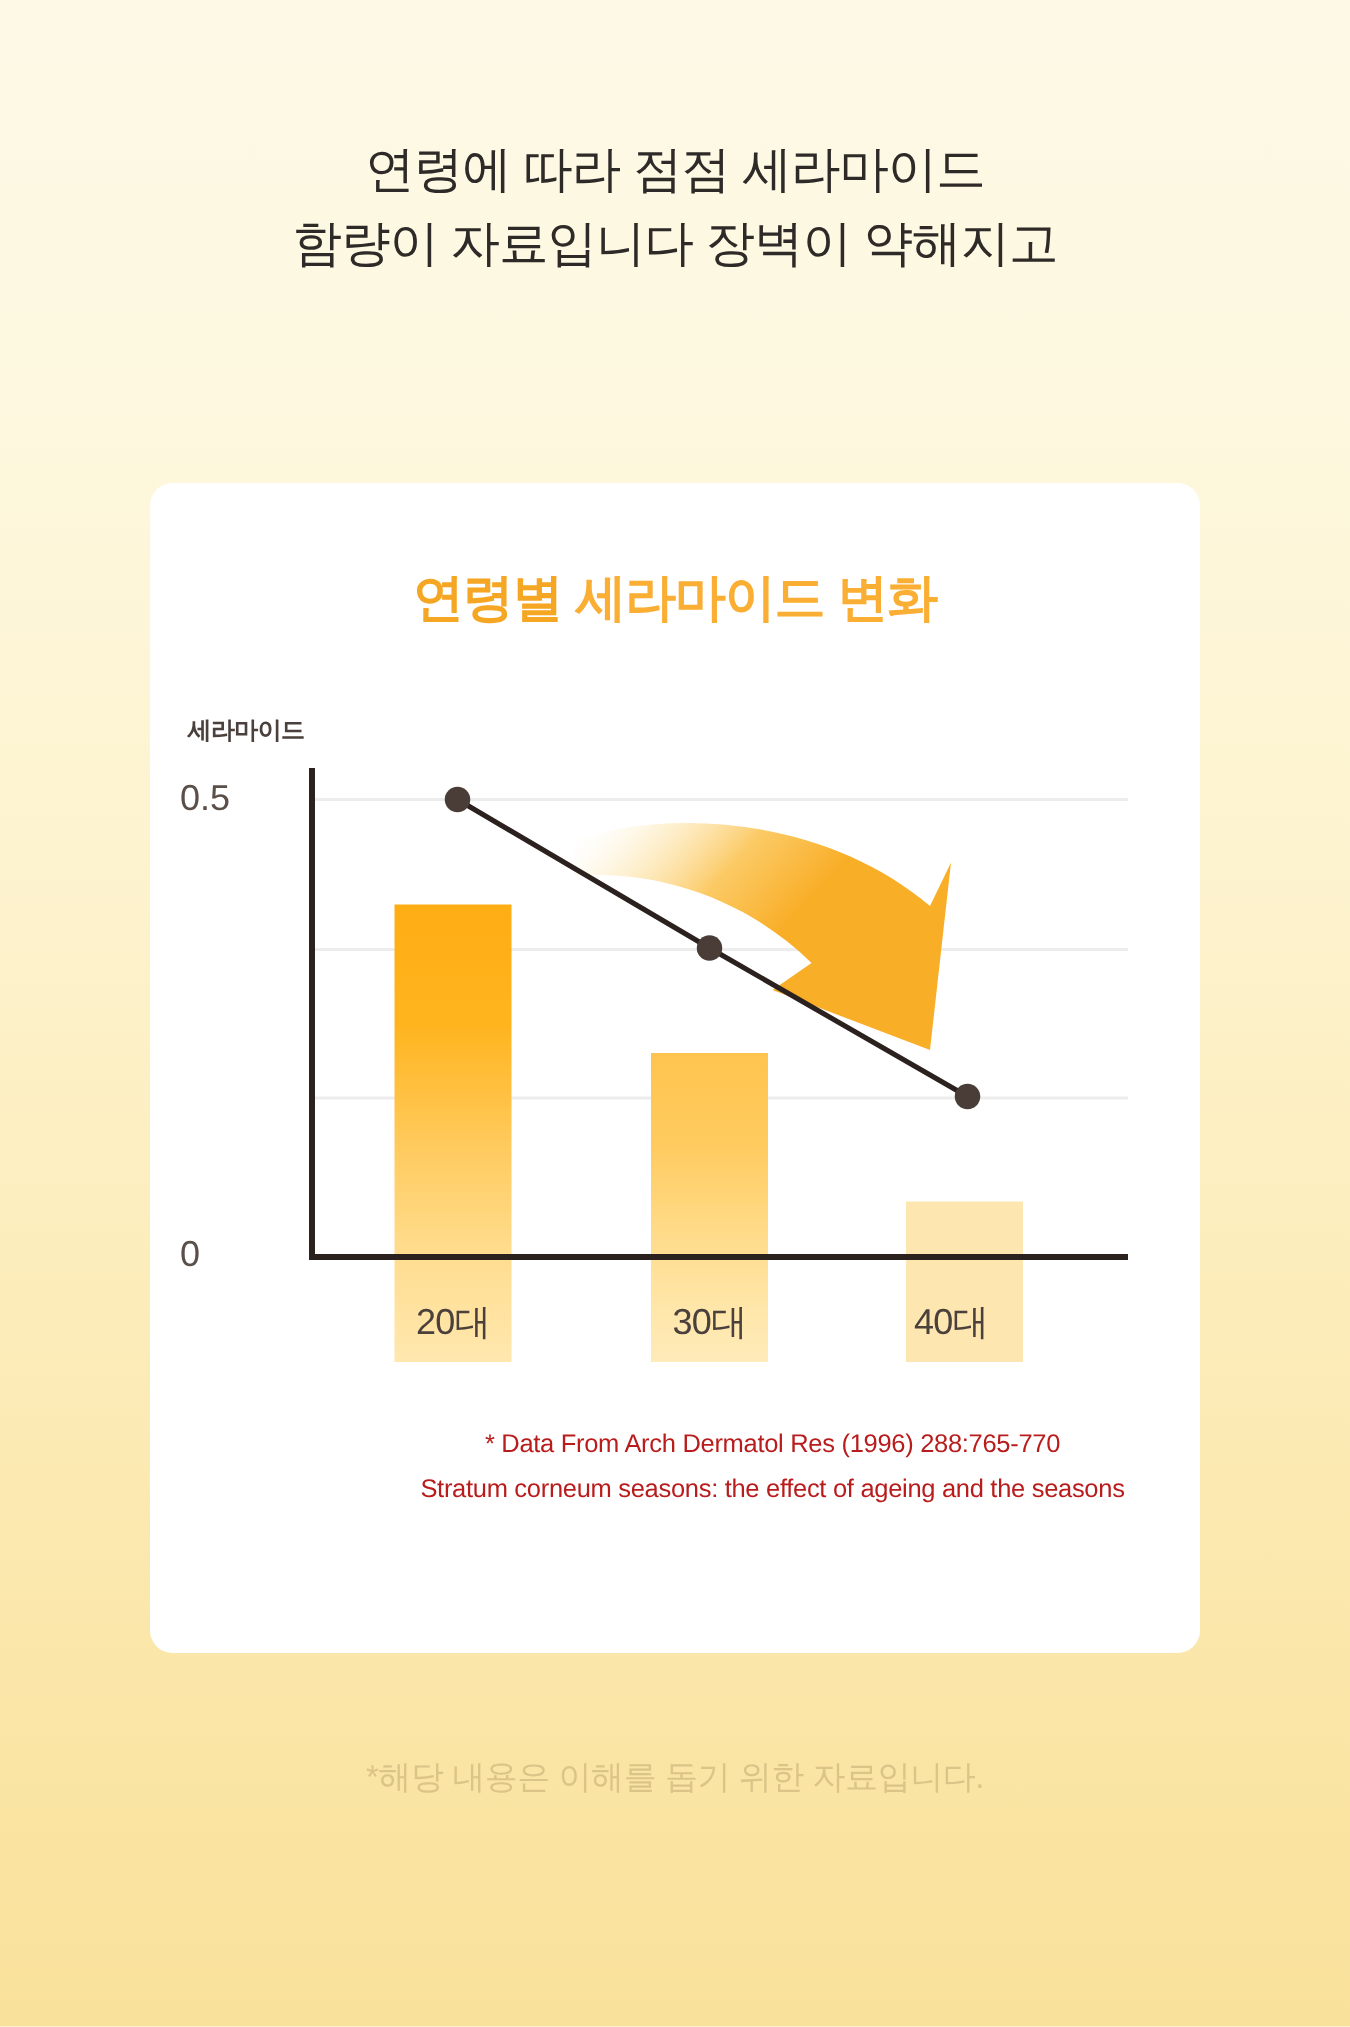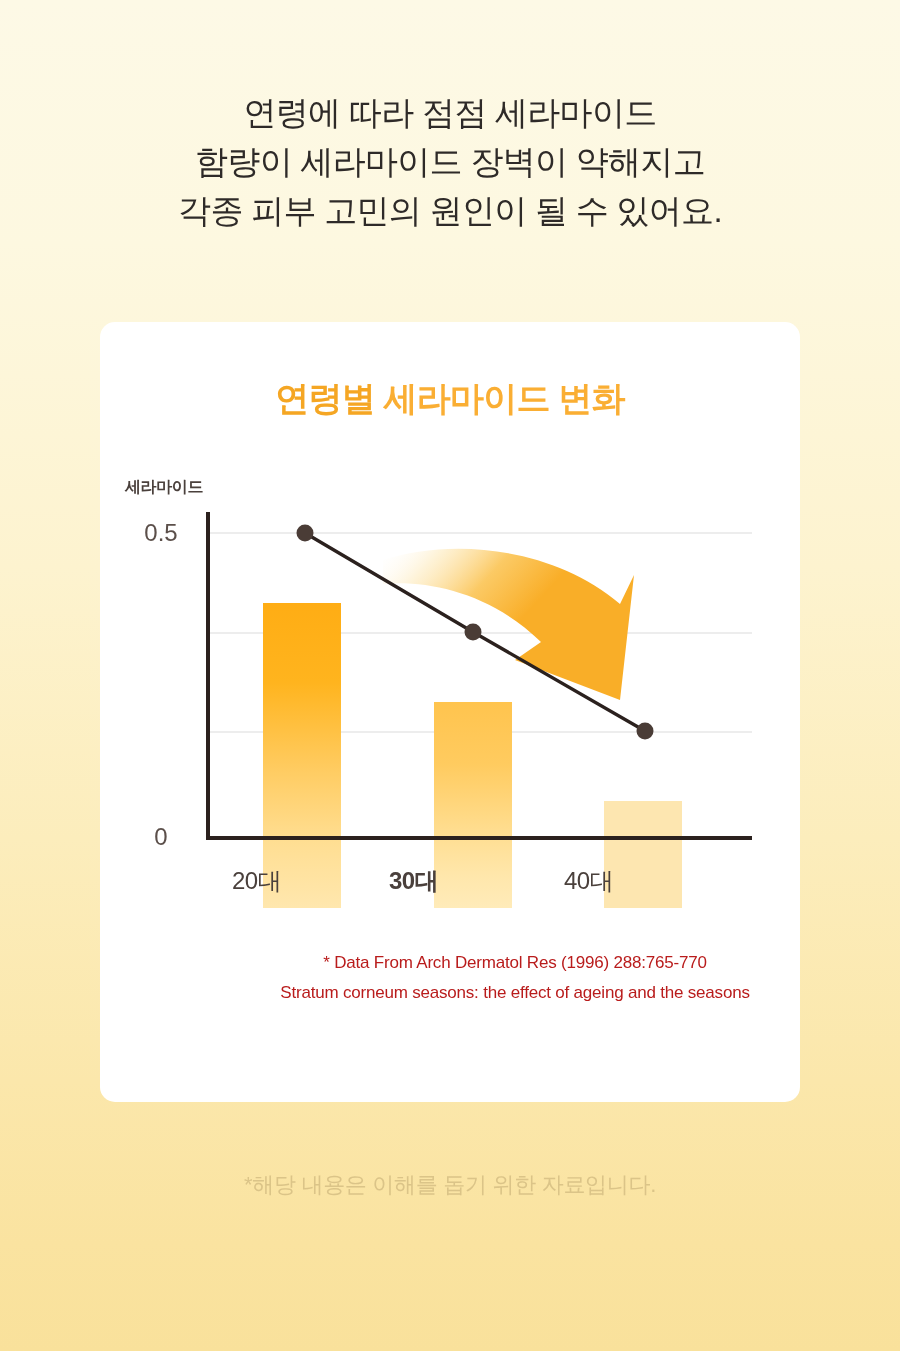--- a/index.html
+++ b/index.html
@@ -81,21 +81,21 @@
     font-size: 16px;
     font-weight: 700;
     color: #4A403C;
     letter-spacing: -0.4px;
     white-space: nowrap;
   }
 
   .ytick {
     position: absolute;
     width: 82px;
-    text-align: center;
+    text-align: left;
     font-size: 24px;
     color: #5B4F4A;
     font-weight: 400;
   }
   .ytick-top    { left: 20px; top: 197px; }
   .ytick-bottom { left: 20px; top: 501px; }
 
   .gridline {
     position: absolute;
     left: 108px;
@@ -143,27 +143,27 @@
   .bar-3 {
     left: 504px;
     height: 107px;
     background: #FDE6B0;
   }
 
   .xlabel {
     position: absolute;
     top: 543px;
     width: 140px;
-    text-align: left;
+    text-align: center;
     font-size: 24px;
     color: #4A403C;
     letter-spacing: -0.5px;
   }
   .xl-1 { left: 132px; }
-  .xl-2 { left: 289px; font-weight: bold; }
+  .xl-2 { left: 303px; }
   .xl-3 { left: 464px; }
 
   .trendline { position: absolute; left: 0; top: 0; width: 700px; height: 780px; pointer-events: none; }
   .arrow-svg { position: absolute; left: 0; top: 0; width: 700px; height: 780px; pointer-events: none; }
 
   .footnote {
     position: absolute;
     top: 626px;
     left: 0;
     width: 830px;
@@ -188,24 +188,21 @@
   }
 </style>
 </head>
 <body>
 
 <div class="headline">
   <span class="ln">
     <span class="reg">연령에 따라 점점 세라마이드</span>
   </span>
   <span class="ln">
-    <span class="reg">함량이 세라마이드 </span><span class="bold">장벽이 약해지고</span>
-  </span>
-  <span class="ln">
-    <span class="bold">각종 피부 고민의 원인이 될 수 있어요.</span>
+    <span class="reg">함량이 자료입니다 </span><span class="bold">장벽이 약해지고</span>
   </span>
 </div>
 
 <div class="card">
 
   <div class="chart-title">
     <span class="t-strong">연령별</span><span class="t-light"> 세라마이드  변화</span>
   </div>
 
   <div class="plot">

